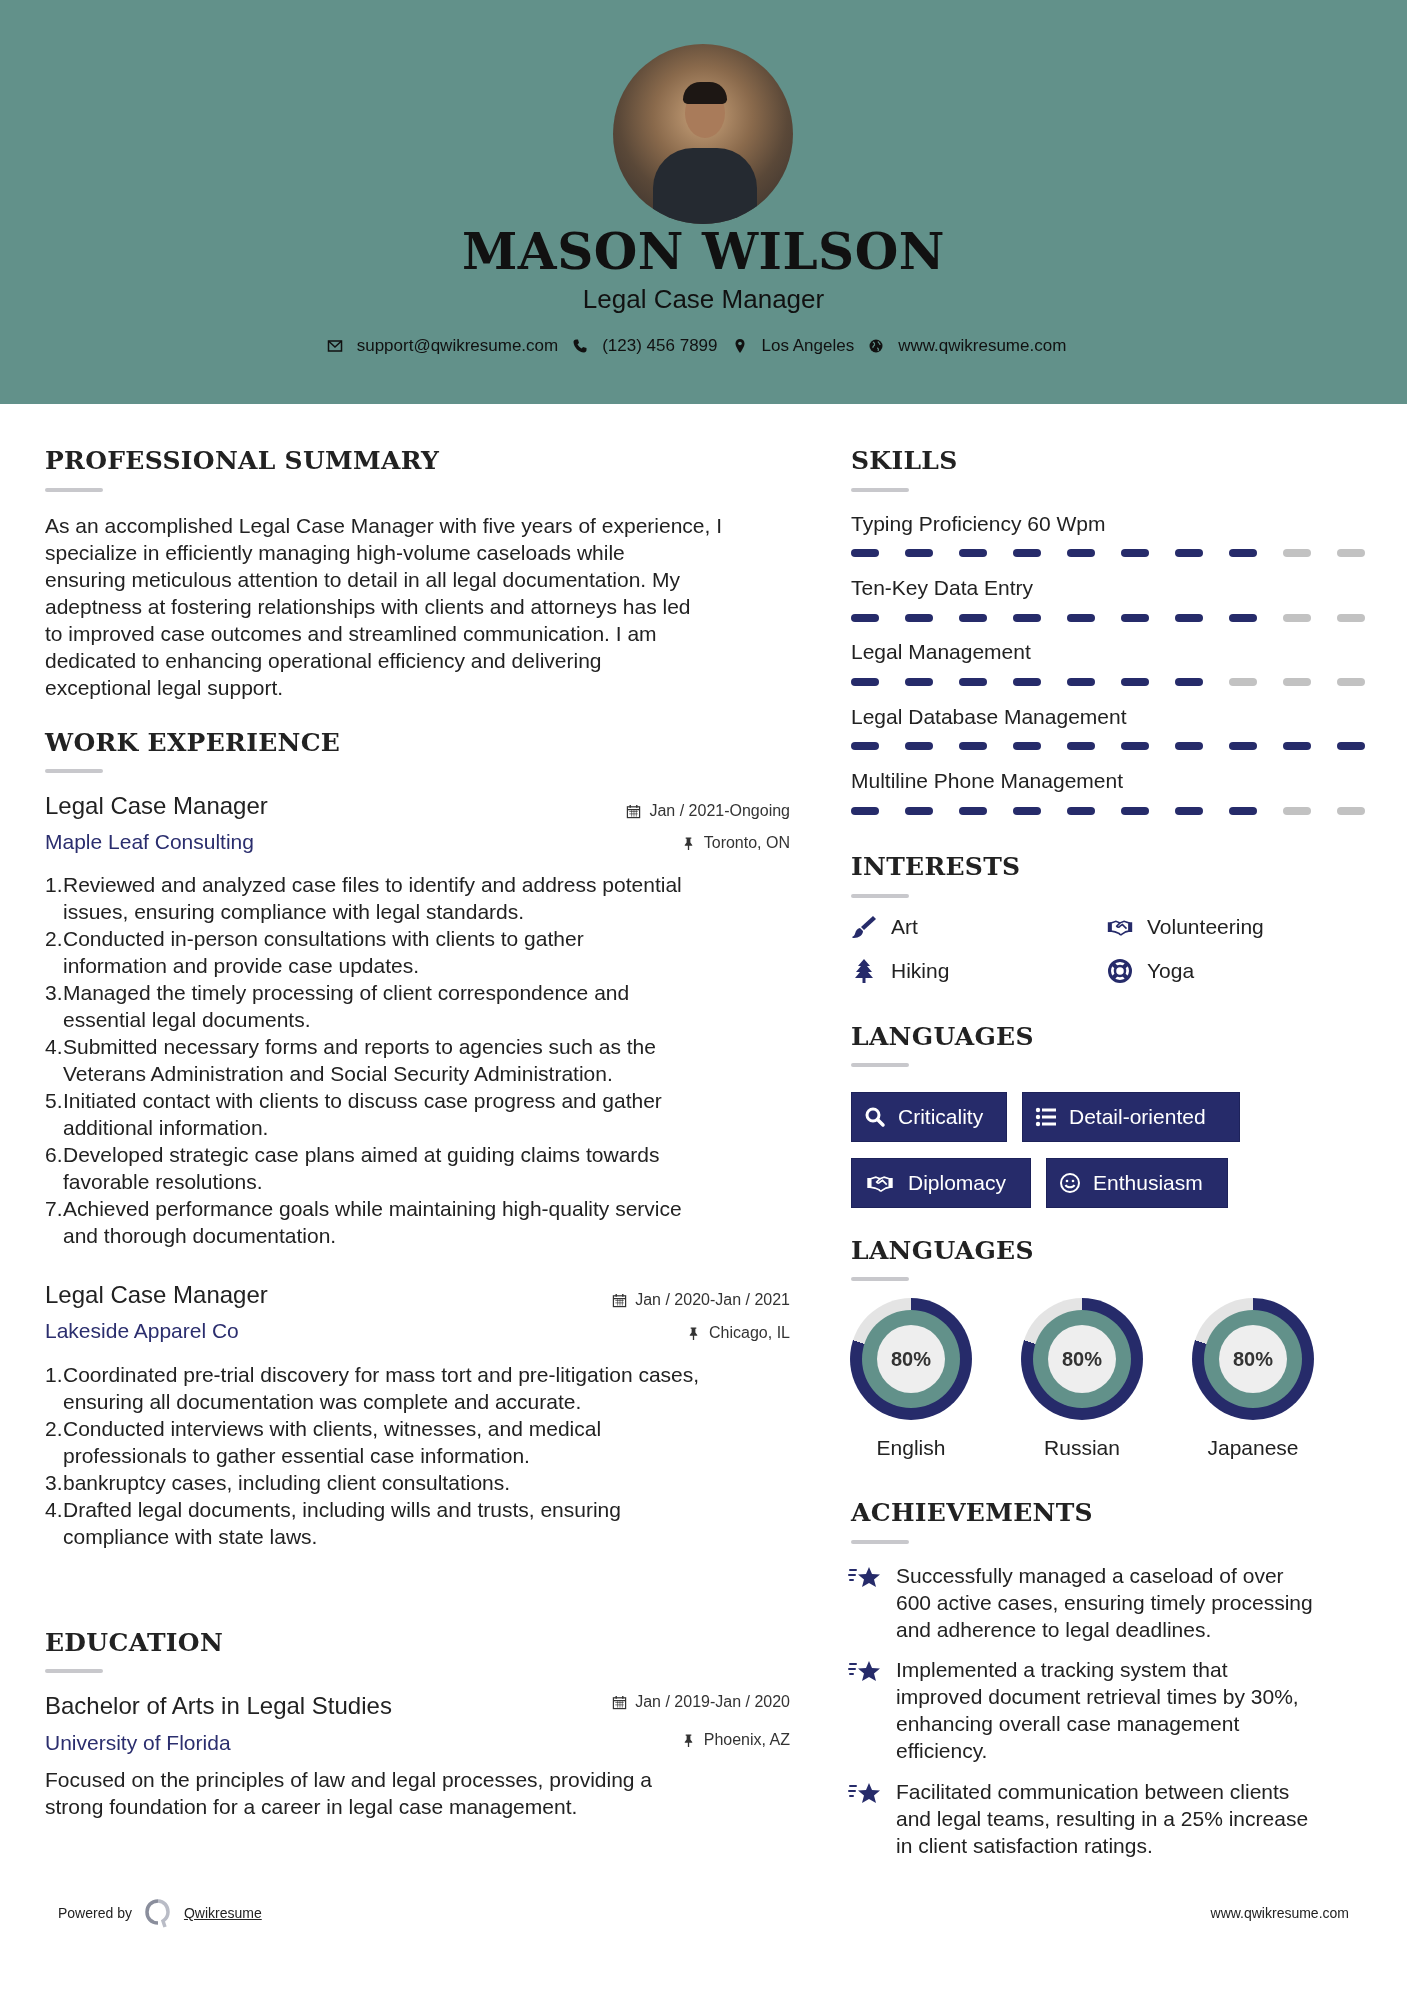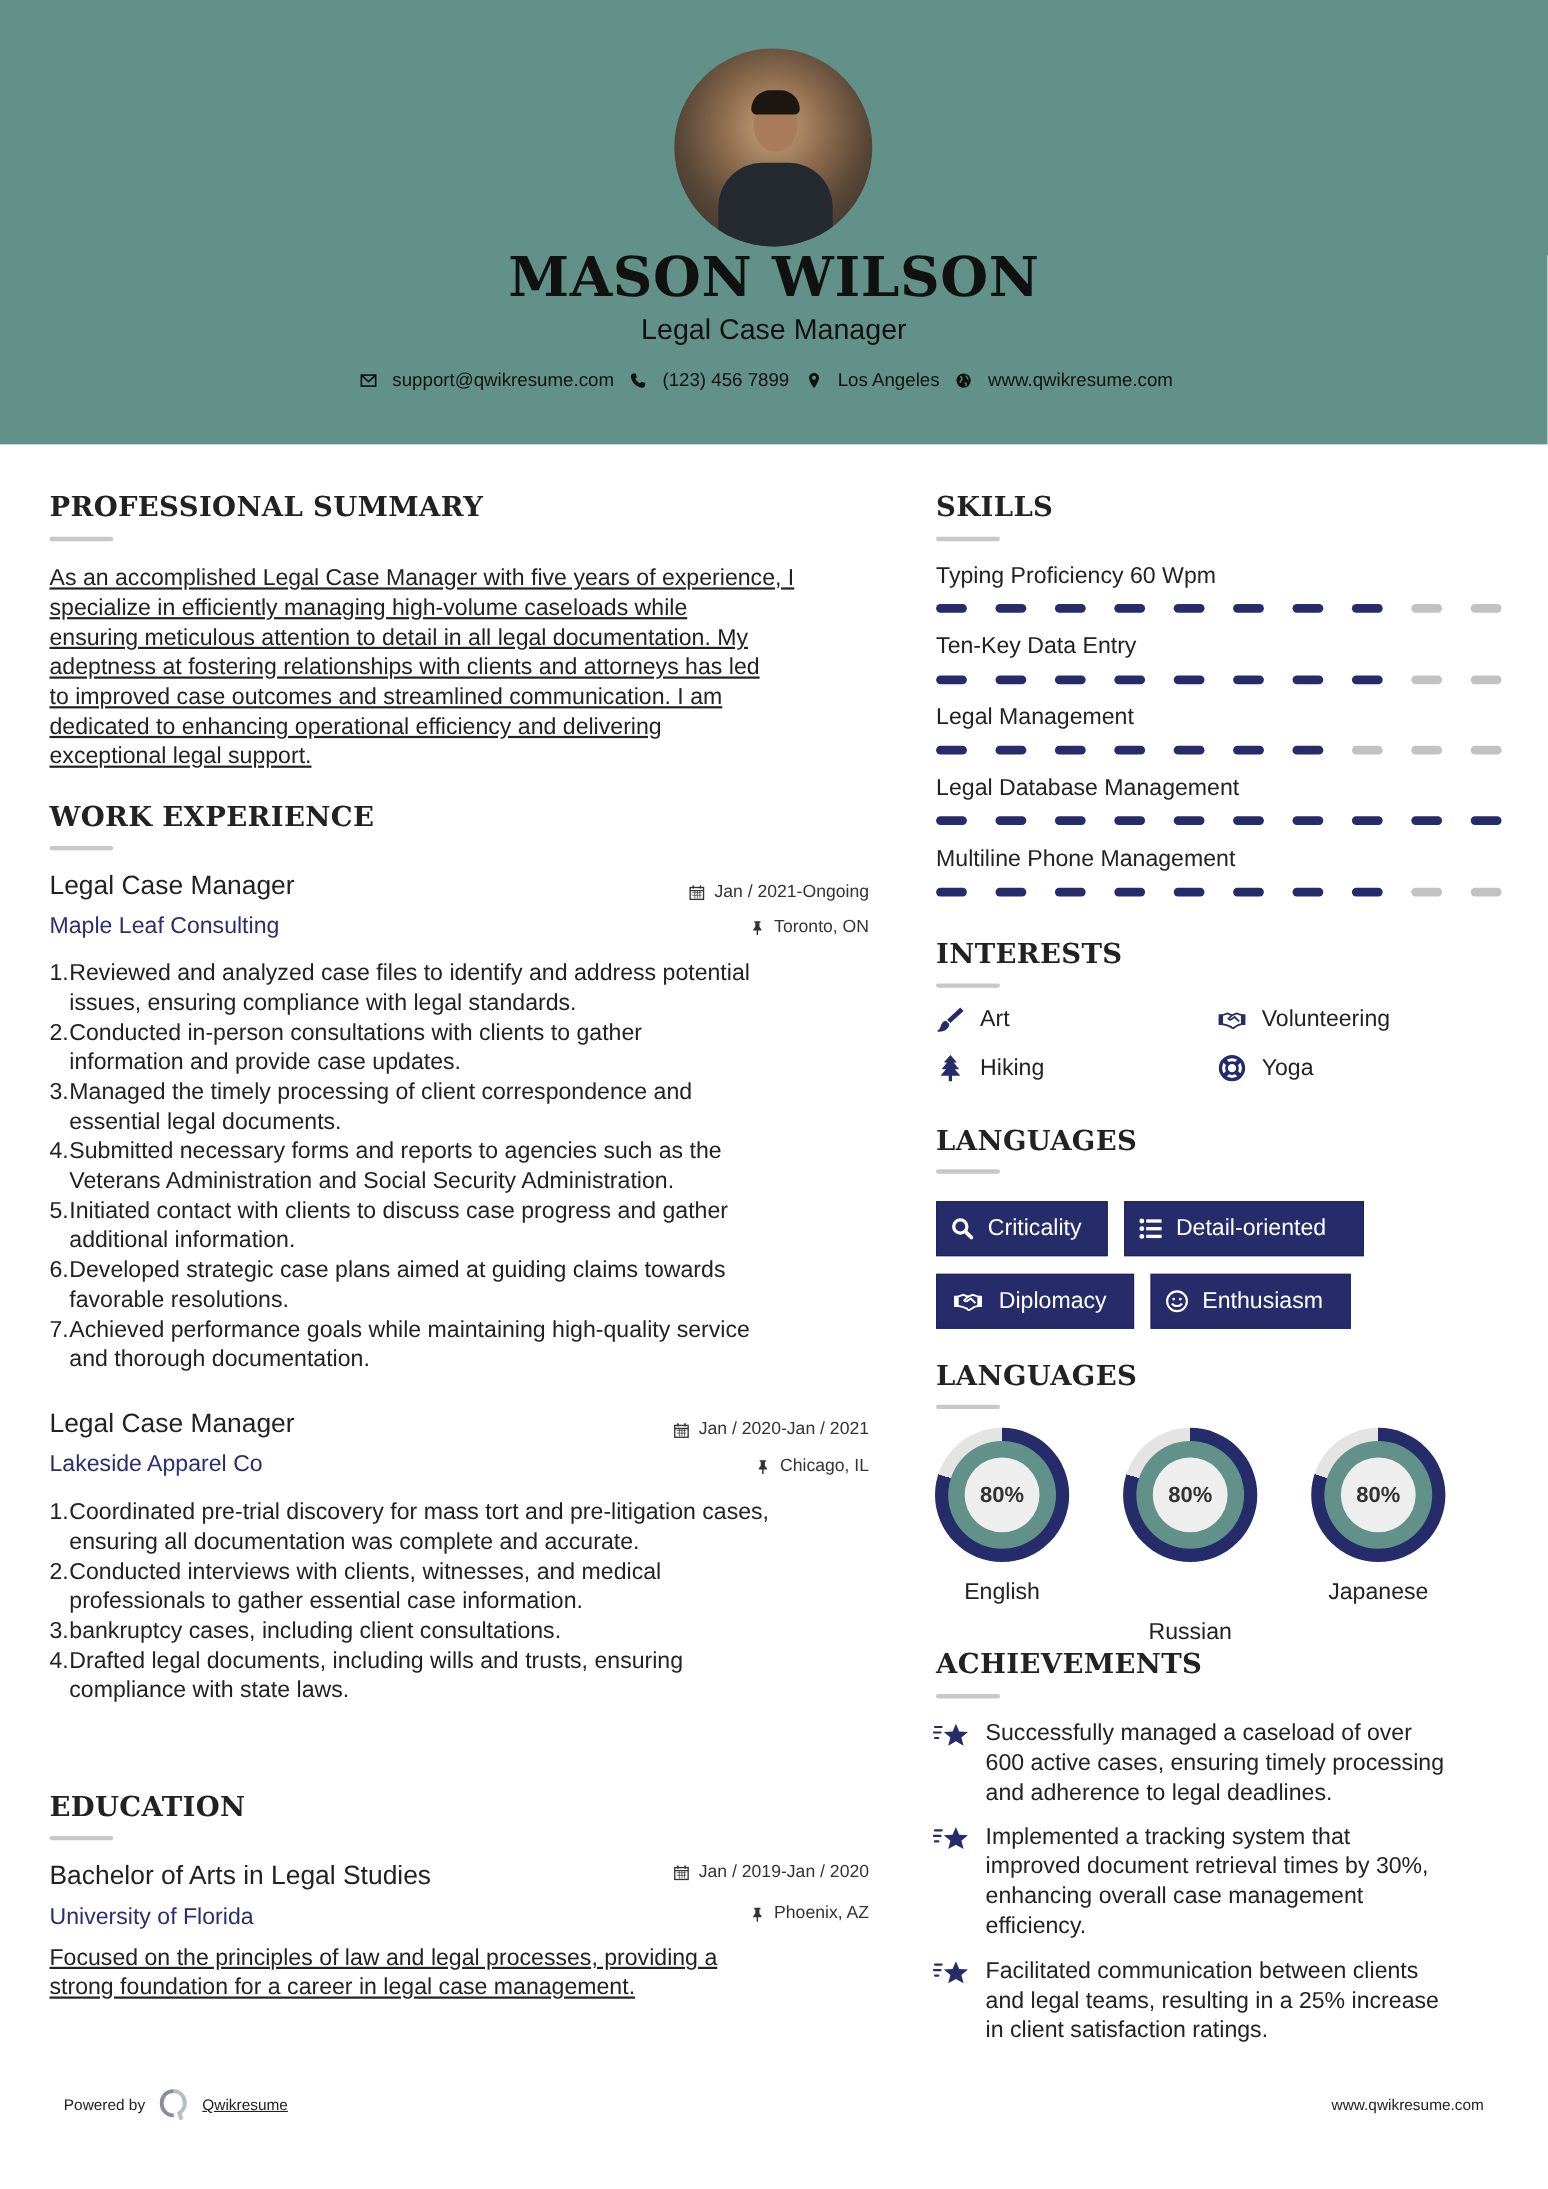--- a/index.html
+++ b/index.html
@@ -13,21 +13,21 @@
   .photo .body { position: absolute; left: 40px; top: 104px; width: 104px; height: 90px; border-radius: 40px 40px 0 0; background: #252a31; }
   .name { position: absolute; left: 0; width: 1407px; top: 222px; text-align: center; font-family: "DejaVu Serif", "Liberation Serif", serif; font-weight: bold; font-size: 50px; letter-spacing: 0.5px; color: #111; }
   .role { position: absolute; left: 0; width: 1407px; top: 284px; text-align: center; font-size: 26px; color: #111; }
   .contacts { position: absolute; left: 0; width: 1407px; top: 336px; display: flex; justify-content: center; align-items: center; font-size: 17px; color: #111; }
   .contacts .c { display: flex; align-items: center; gap: 14px; margin-right: 14px; }
   .contacts svg { width: 16px; height: 16px; }
 
   .sec-title { position: absolute; font-family: "DejaVu Serif", "Liberation Serif", serif; font-weight: bold; font-size: 25px; color: #222; letter-spacing: 0.3px; }
   .sec-line { position: absolute; width: 58px; height: 4px; background: #c8c8cc; border-radius: 2px; }
 
-  .para { position: absolute; font-size: 21px; line-height: 27px; color: #222; text-decoration: underline; }
+  .para { position: absolute; font-size: 21px; line-height: 27px; color: #222; }
   .job-title { position: absolute; font-size: 24px; color: #222; }
   .company { position: absolute; font-size: 21px; color: #2b2e6e; }
   .meta { position: absolute; font-size: 16px; color: #333; text-align: right; display: flex; align-items: center; gap: 8px; justify-content: flex-end; }
   .meta svg { width: 15px; height: 15px; }
   ol.list { position: absolute; font-size: 21px; line-height: 27px; color: #222; list-style: none; }
   ol.list li { position: relative; padding-left: 18px; }
   ol.list li .num { position: absolute; left: 0; top: 0; }
 
   .skill-name { position: absolute; font-size: 21px; color: #222; }
   .dots { position: absolute; display: flex; gap: 26px; }
@@ -376,21 +376,21 @@
 <div class="ring" style="left: 850px; top: 1298px; background: conic-gradient(rgb(38, 43, 106) 0deg, rgb(38, 43, 106) 288deg, rgb(228, 228, 228) 288deg, rgb(228, 228, 228) 360deg);">
   <div class="mid"></div>
   <div class="inner">80%</div>
 </div>
 <div class="lang-name" style="left:850px; top:1436px;">English</div>
 
 <div class="ring" style="left: 1021px; top: 1298px; background: conic-gradient(rgb(38, 43, 106) 0deg, rgb(38, 43, 106) 288deg, rgb(228, 228, 228) 288deg, rgb(228, 228, 228) 360deg);">
   <div class="mid"></div>
   <div class="inner">80%</div>
 </div>
-<div class="lang-name" style="left:1021px; top:1436px;margin-top:36px;">Russian</div>
+<div class="lang-name" style="left:1021px; top:1436px;">Russian</div>
 
 <div class="ring" style="left: 1192px; top: 1298px; background: conic-gradient(rgb(38, 43, 106) 0deg, rgb(38, 43, 106) 288deg, rgb(228, 228, 228) 288deg, rgb(228, 228, 228) 360deg);">
   <div class="mid"></div>
   <div class="inner">80%</div>
 </div>
 <div class="lang-name" style="left:1192px; top:1436px;">Japanese</div>
 
 <div class="sec-title" style="left:851px; top:1498px;">ACHIEVEMENTS</div>
 <div class="sec-line" style="left:851px; top:1540px;"></div>
 

